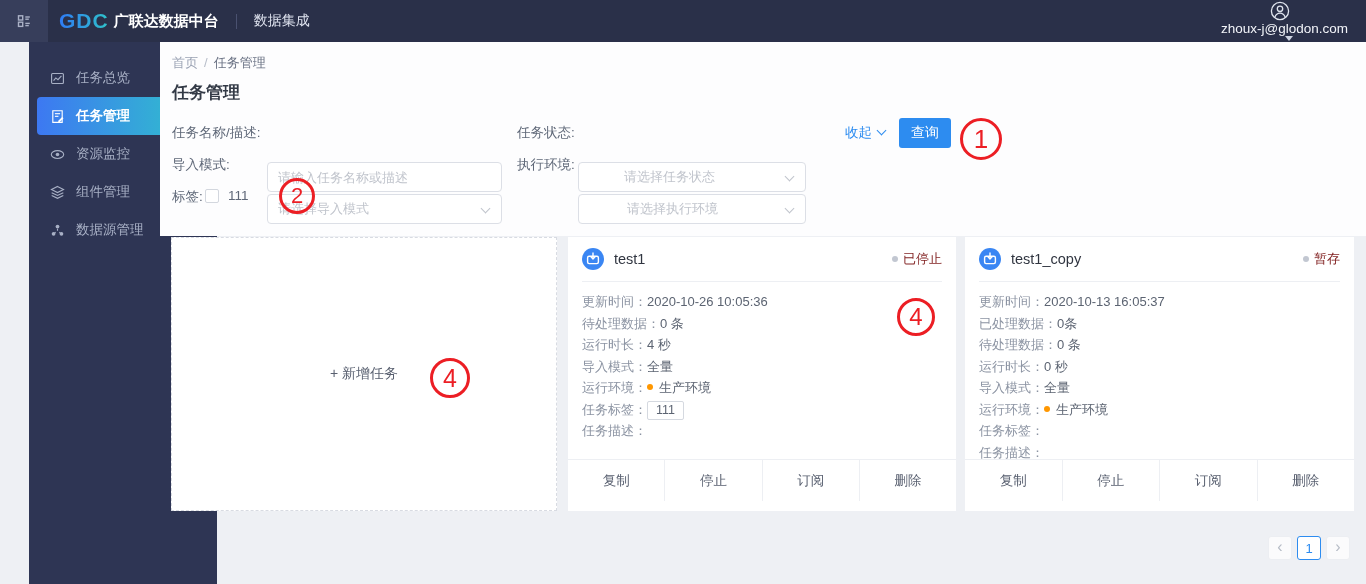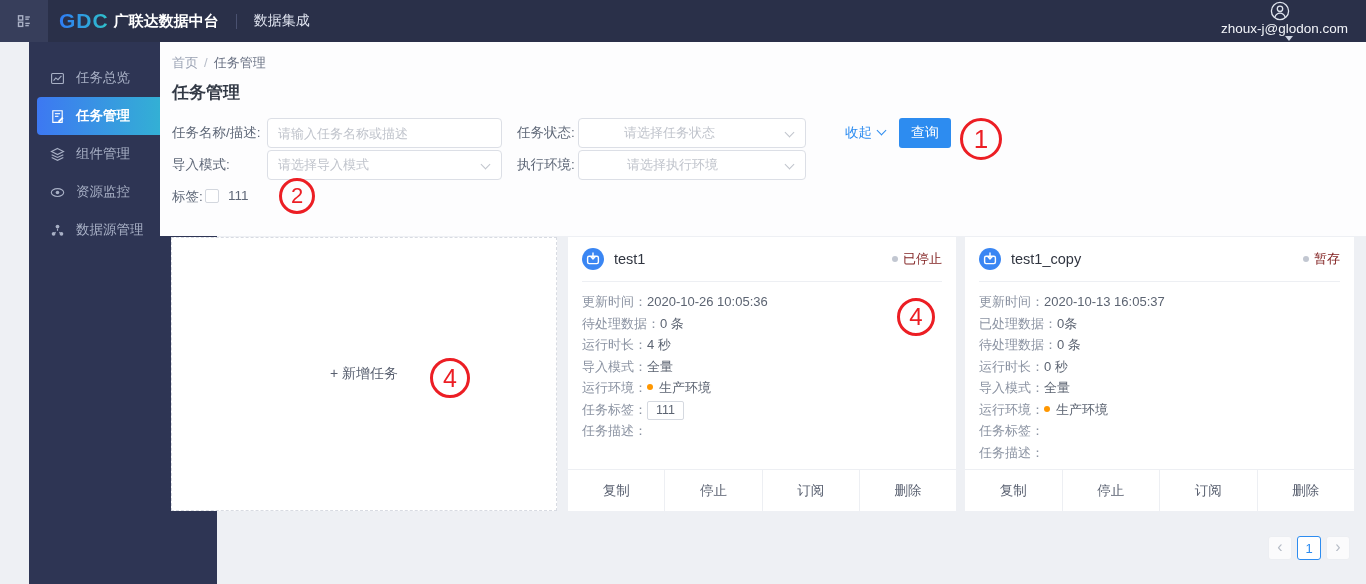--- a/index.html
+++ b/index.html
@@ -26,21 +26,21 @@
 
   
   .main { position:absolute; left:160px; top:42px; right:0; bottom:0; }
   .panel-top { position:absolute; top:0; left:0; right:0; height:194px; background:#fdfdfe; }
   .breadcrumb { position:absolute; top:12px; left:12px; font-size:13px; color:#9ba3b4; }
   .breadcrumb .sep { margin:0 6px; color:#b6bcc8; }
   .breadcrumb .current { color:#6a7284; }
   .page-title { position:absolute; top:39px; left:12px; font-size:17px; color:#333a46; font-weight:600; }
 
   .f-label { position:absolute; font-size:13.5px; color:#5f6878; line-height:30px; }
-  .f-input, .f-select { position:absolute; height:30px; border:1px solid #dcdfe6; border-radius:4px; background:#fff; font-size:13px; color:#5f6878; padding:0 10px; }
+  .f-input, .f-select { position:absolute; height:30px; border:1px solid #dcdfe6; border-radius:4px; background:#fff; font-size:13px; color:#5f6878; padding:0 10px;margin-top:44px; }
   .f-input::placeholder { color:#c0c4cc; }
   .f-select { line-height:28px; color:#c0c4cc; cursor:pointer; }
   .sel-chevron { position:absolute; right:12px; top:10px; width:7px; height:7px; border-right:1.5px solid #c0c4cc; border-bottom:1.5px solid #c0c4cc; transform:rotate(45deg); }
   .collapse-link { position:absolute; left:685px; top:76px; height:30px; line-height:30px; color:#2d8cf0; font-size:13.5px; cursor:pointer; }
   .collapse-link .blue-chev { display:inline-block; width:7px; height:7px; border-right:1.5px solid #2d8cf0; border-bottom:1.5px solid #2d8cf0; transform:rotate(45deg); margin-left:6px; margin-bottom:3px; }
   .query-btn { position:absolute; left:739px; top:76px; width:52px; height:30px; background:#2d8cf0; color:#fff; border:none; border-radius:3px; font-size:14px; cursor:pointer; font-family:Liberation Mono, monospace; }
   .checkbox { position:absolute; left:45px; top:147px; width:14px; height:14px; border:1px solid #d3d7de; border-radius:2px; background:#fff; cursor:pointer; }
   .tag-option { position:absolute; left:68px; top:140px; font-size:13.5px; color:#5f6878; line-height:28px; }
 
   
@@ -52,21 +52,21 @@
   .task-name { margin-left:10px; font-size:14.5px; color:#303540; }
   .task-status { margin-left:auto; font-size:13px; color:#7f1d1d; display:flex; align-items:center; }
   .status-dot { width:6px; height:6px; border-radius:50%; background:#c2c7d1; margin-right:5px; }
   .head-divider { height:1px; background:#edeff3; margin:0 14px; }
   .card-body { padding:9px 32px 0 14px; }
   .field-row { line-height:21.5px; font-size:13px; min-height:21px; }
   .field-label { color:#8b93a2; }
   .field-value { color:#5c6472; }
   .env-dot { display:inline-block; width:6px; height:6px; border-radius:50%; background:#ff9700; margin-right:6px; vertical-align:2px; }
   .tag-chip { display:inline-block; border:1px solid #d5d9e0; border-radius:2px; padding:0 8px; line-height:17px; font-size:12.5px; color:#5c6472; background:#fff; }
-  .card-footer { position:absolute; left:0; right:0; bottom:0; height:42px; border-top:1px solid #edeff3; display:flex; }
+  .card-footer { position:absolute; left:0; right:0; bottom:10px; height:42px; border-top:1px solid #edeff3; display:flex; }
   .footer-action { flex:1; display:flex; align-items:center; justify-content:center; font-size:13.5px; color:#596070; cursor:pointer; border-left:1px solid #edeff3; }
   .footer-action:first-child { border-left:none; }
 
   
   .pagination { position:absolute; right:16px; top:494px; display:flex; gap:5px; }
   .page-btn { width:24px; height:24px; border-radius:3px; display:flex; align-items:center; justify-content:center; font-size:13px; cursor:pointer; }
   .page-nav { background:#fbfbfc; border:1px solid #eceef2; color:#b6bcc6; font-size:16px; line-height:1; padding-bottom:2px; }
   .page-current { background:#fff; border:1px solid #2d8cf0; color:#2d8cf0; }
 
   
@@ -115,32 +115,32 @@
       <svg width="15" height="15" viewBox="0 0 16 16" fill="none" stroke="currentColor" stroke-width="1.2">
         <path d="M3 1.8h10v12.4H3z"></path>
         <line x1="5.2" y1="5" x2="10.8" y2="5"></line>
           <line x1="5.2" y1="7.8" x2="9" y2="7.8"></line>
         <path d="M8.8 12.6l4.2-4.2 1.4 1.4-4.2 4.2H8.8z" fill="currentColor" stroke="none"></path>
       </svg>
       <span>任务管理</span>
     </div>
     <div class="side-item">
       <svg width="15" height="15" viewBox="0 0 16 16" fill="none" stroke="currentColor" stroke-width="1.2">
+        <ellipse cx="8" cy="8" rx="6.6" ry="4.2"></ellipse>
+        <circle cx="8" cy="8" r="1.9" fill="currentColor" stroke="none"></circle>
+      </svg>
+      <span>资源监控</span>
+    </div>
+    <div class="side-item">
+      <svg width="15" height="15" viewBox="0 0 16 16" fill="none" stroke="currentColor" stroke-width="1.2">
         <path d="M8 1.6l6.4 3.2L8 8 1.6 4.8z"></path>
         <polyline points="1.8,8.2 8,11.2 14.2,8.2"></polyline>
         <polyline points="1.8,11.2 8,14.2 14.2,11.2"></polyline>
       </svg>
       <span>组件管理</span>
-    </div>
-    <div class="side-item">
-      <svg width="15" height="15" viewBox="0 0 16 16" fill="none" stroke="currentColor" stroke-width="1.2">
-        <ellipse cx="8" cy="8" rx="6.6" ry="4.2"></ellipse>
-        <circle cx="8" cy="8" r="1.9" fill="currentColor" stroke="none"></circle>
-      </svg>
-      <span>资源监控</span>
     </div>
     <div class="side-item">
       <svg width="15" height="15" viewBox="0 0 16 16" fill="none" stroke="currentColor" stroke-width="1.2">
         <circle cx="8" cy="3.8" r="2" fill="currentColor" stroke="none"></circle>
         <circle cx="3.8" cy="11.5" r="2" fill="currentColor" stroke="none"></circle>
         <circle cx="12.2" cy="11.5" r="2" fill="currentColor" stroke="none"></circle>
         <path d="M8 6v2.2M6 9.8l-1 .9M10 9.8l1 .9"></path>
       </svg>
       <span>数据源管理</span>
     </div>

